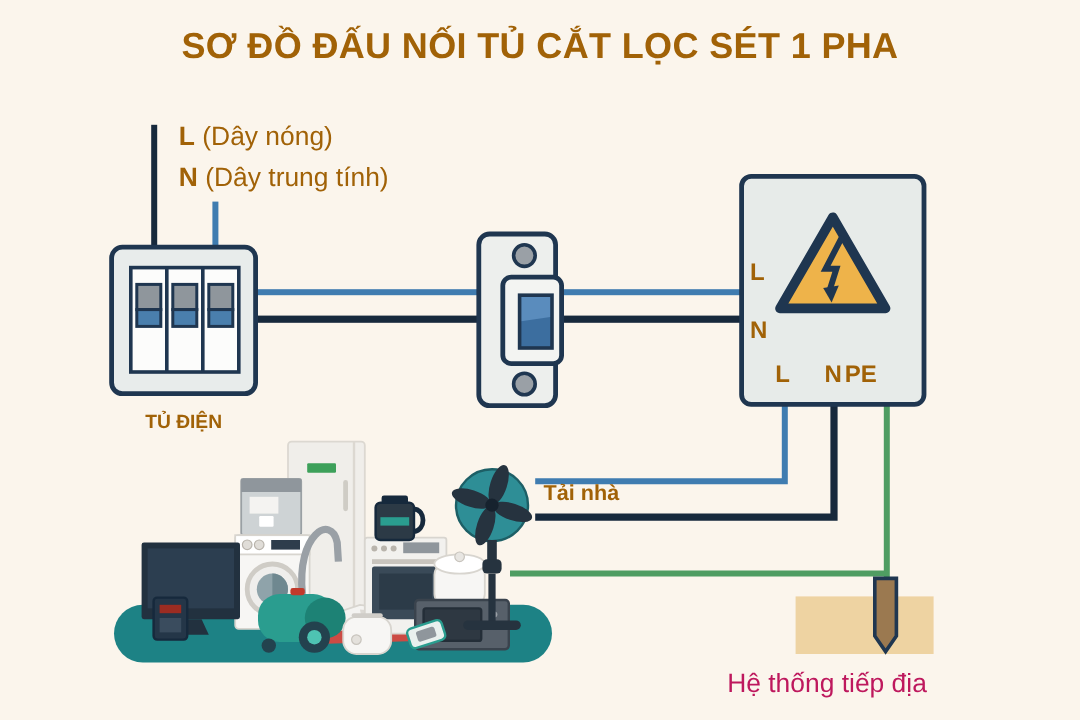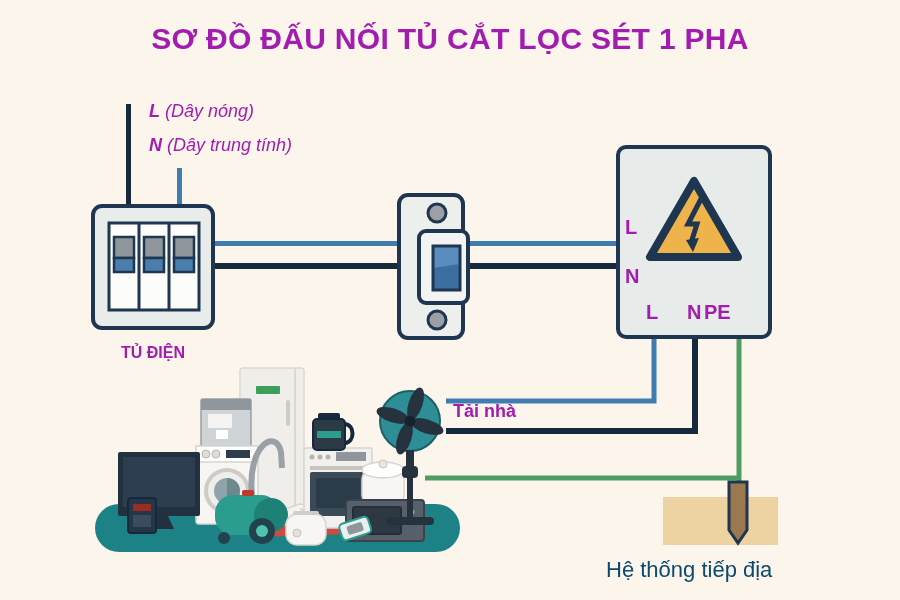--- a/index.html
+++ b/index.html
@@ -6,38 +6,38 @@
   .canvas{
     position:relative;
     width:900px;height:600px;
     background:#fbf5ec;
     font-family:"Liberation Sans",sans-serif;
     overflow:hidden;
   }
   .art{position:absolute;left:0;top:0;}
   .lbl{
     position:absolute;
-    color:#a21caf;
+    color:#a16207;
     white-space:nowrap;
     line-height:1.15;
   }
   .title{
     left:0;right:0;top:22px;
     text-align:center;
     font-size:30px;
     font-weight:800;
     letter-spacing:.3px;
   }
-  .src{font-size:18px;font-weight:400;font-style:italic;}
+  .src{font-size:22px;font-weight:400;}
   .src b{font-weight:700;}
   .eq-label{font-weight:700;font-size:16px;text-align:center;}
   .spd-title{font-weight:700;font-size:21px;text-align:center;}
   .term{font-weight:700;font-size:20px;}
   .load-label{font-weight:700;font-size:18px;}
-  .ground-label{font-size:22px;font-weight:400;color:#0c4a6e;}
+  .ground-label{font-size:22px;font-weight:400;color:#be185d;}
 </style>
 </head>
 <body>
 
 <div class="canvas">
 
   <svg class="art" width="900" height="600" viewBox="0 0 900 600">
 
     <g>
       <rect x="126" y="104" width="5" height="106" fill="#17293c"></rect>

